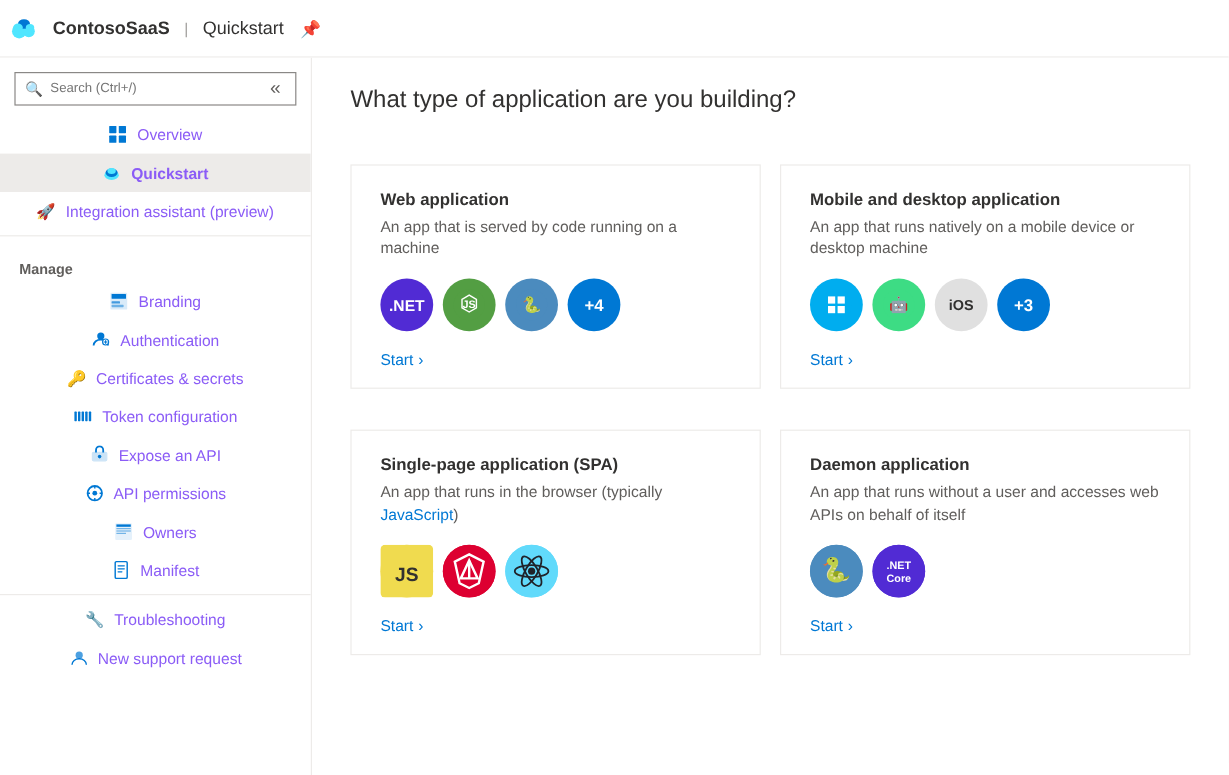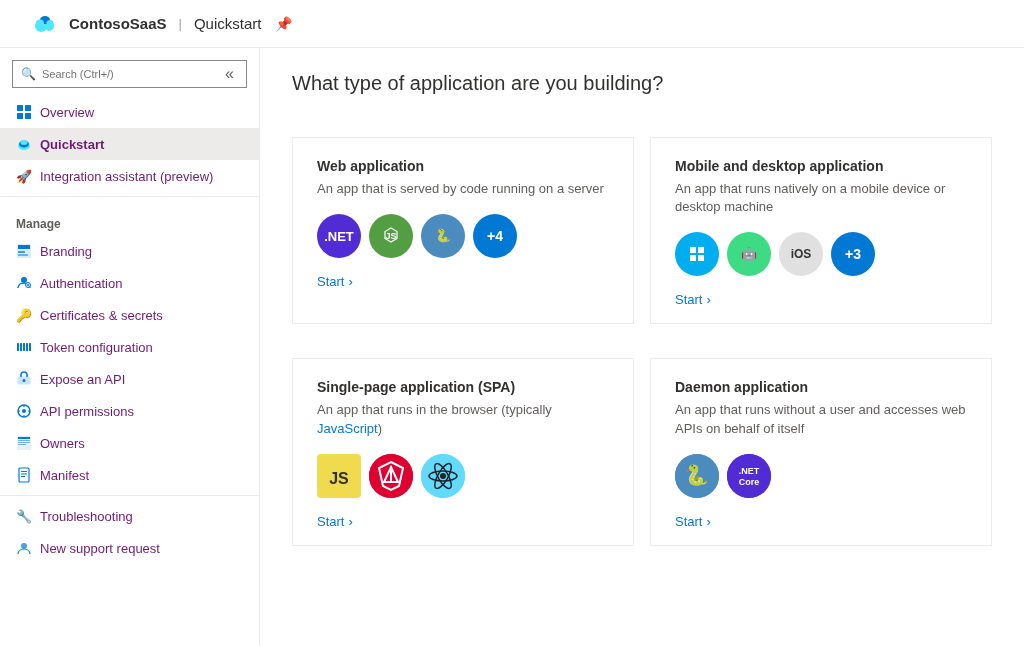--- a/index.html
+++ b/index.html
@@ -2,21 +2,21 @@
 <html><head>
   <meta charset="utf-8">
   <style>
     * { box-sizing: border-box; margin: 0; padding: 0; }
     body { font-family: 'Segoe UI', Arial, sans-serif; font-size: 13px; background: #f3f2f1; color: #323130; }
 
     .app-container { display: flex; flex-direction: column; height: 646px; width: 1024px; overflow: hidden; background: #fff; }
 
     
     .top-header {
-      display: flex; align-items: center; padding: 0 29px; height: 48px;
+      display: flex; align-items: center; padding: 0 4px; height: 48px;
       background: #fff; border-bottom: 1px solid #edebe9;
       gap: 8px;
     }
     .header-icon { width: 32px; height: 32px; display: flex; align-items: center; justify-content: center; }
     .header-icon svg { width: 28px; height: 28px; }
     .header-title { font-size: 15px; font-weight: 600; color: #323130; }
     .header-separator { color: #a19f9d; margin: 0 4px; }
     .header-subtitle { font-size: 15px; font-weight: 400; color: #323130; }
     .pin-icon { color: #605e5c; font-size: 14px; margin-left: 6px; cursor: pointer; }
 
@@ -33,21 +33,21 @@
       display: flex; align-items: center; margin: 12px 12px 8px 12px;
       border: 1px solid #8a8886; padding: 4px 8px; gap: 6px; background: #fff;
     }
     .search-box input { border: none; outline: none; font-size: 11px; width: 100%; color: #a16207; background: transparent; }
     .search-icon { color: #605e5c; font-size: 12px; }
 
     .collapse-btn { margin-left: auto; color: #605e5c; cursor: pointer; font-size: 16px; padding: 0 4px; }
 
     .nav-item {
       display: flex; align-items: center; padding: 6px 16px; gap: 8px;
-      cursor: pointer; color: #701a75; font-size: 13px; min-height: 32px;
+      cursor: pointer; color: #8b5cf6; font-size: 13px; min-height: 32px; justify-content: center;
     }
     .nav-item.active { background: #edebe9; font-weight: 600; }
     .nav-item .nav-icon { width: 16px; height: 16px; display: flex; align-items: center; justify-content: center; flex-shrink: 0; }
 
     .section-label {
       padding: 16px 16px 4px 16px; font-size: 12px; font-weight: 600; color: #605e5c;
       text-transform: none;
     }
     .section-divider { border: none; border-top: 1px solid #edebe9; margin: 4px 0; }
 
@@ -258,21 +258,21 @@
 
     </div>
 
     <div class="content-area">
       <div class="page-title">What type of application are you building?</div>
 
       <div class="cards-grid">
 
         <div class="card">
           <div class="card-title">Web application</div>
-          <div class="card-desc">An app that is served by code running on a server</div>
+          <div class="card-desc">An app that is served by code running on a machine</div>
           <div class="card-icons">
             <div class="tech-icon icon-dotnet">.NET</div>
             <div class="tech-icon icon-node">
               <svg width="26" height="26" viewBox="0 0 26 26" fill="none">
                 <circle cx="13" cy="13" r="13" fill="#539E43"></circle>
                 <path d="M13 5l6 3.5v7L13 19l-6-3.5v-7L13 5z" fill="none" stroke="#fff" stroke-width="1.2"></path>
                 <text x="13" y="16" text-anchor="middle" font-size="9" font-weight="bold" fill="#fff" font-family="Arial">JS</text>
               </svg>
             </div>
             <div class="tech-icon icon-python">

